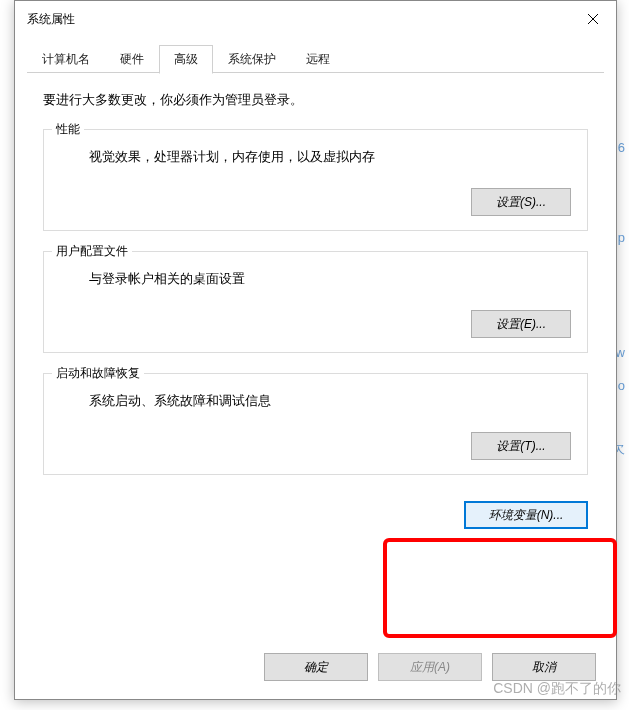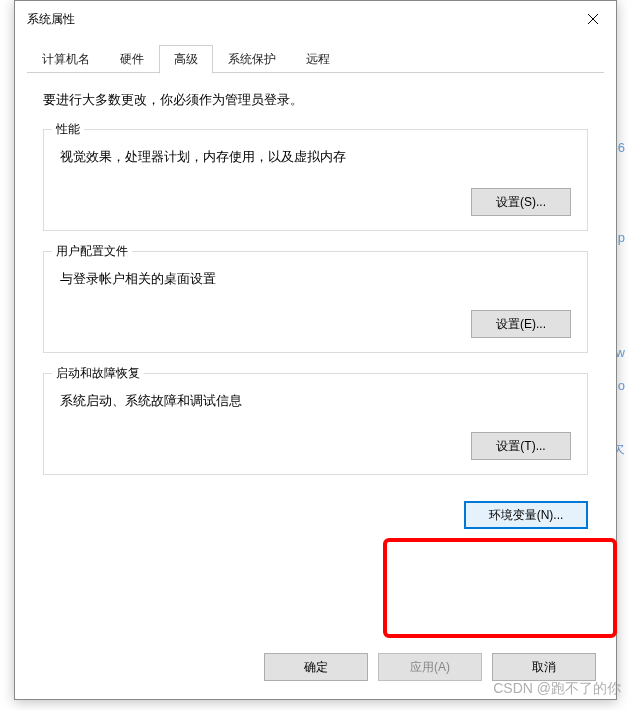--- a/index.html
+++ b/index.html
@@ -97,36 +97,38 @@
       left: 8px;
       background: #ffffff;
       padding: 0 4px;
       font-size: 12px;
       color: #000;
     }
     .group-desc {
       font-size: 13px;
       color: #000;
       margin-bottom: 22px;
+      margin-left: 29px;
     }
     .group-btn-row {
       display: flex;
       justify-content: flex-end;
       margin-top: 18px;
     }
     .win-btn {
       min-width: 100px;
       height: 28px;
       padding: 0 14px;
       background: #e1e1e1;
       border: 1px solid #adadad;
       font-size: 12px;
       color: #000;
       cursor: pointer;
       font-family: inherit;
+      font-style: italic;
     }
     .win-btn:disabled { color: #888; background: #e1e1e1; border-color: #bfbfbf; cursor: default; }
     .env-row {
       display: flex;
       justify-content: flex-end;
       padding: 6px 0 10px 0;
     }
     .env-highlight {
       position: absolute;
       border: 4px solid #ff0000;

